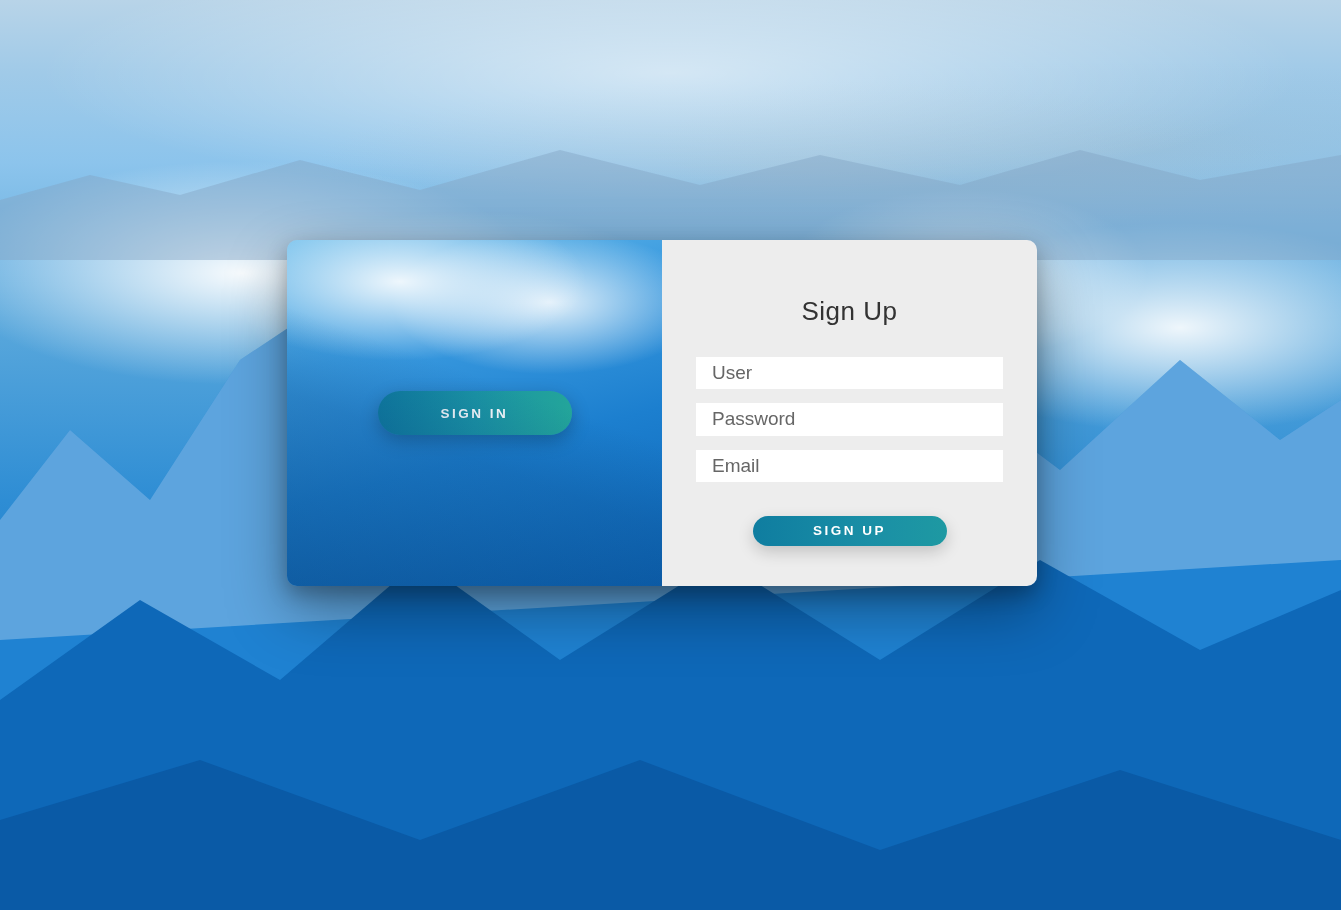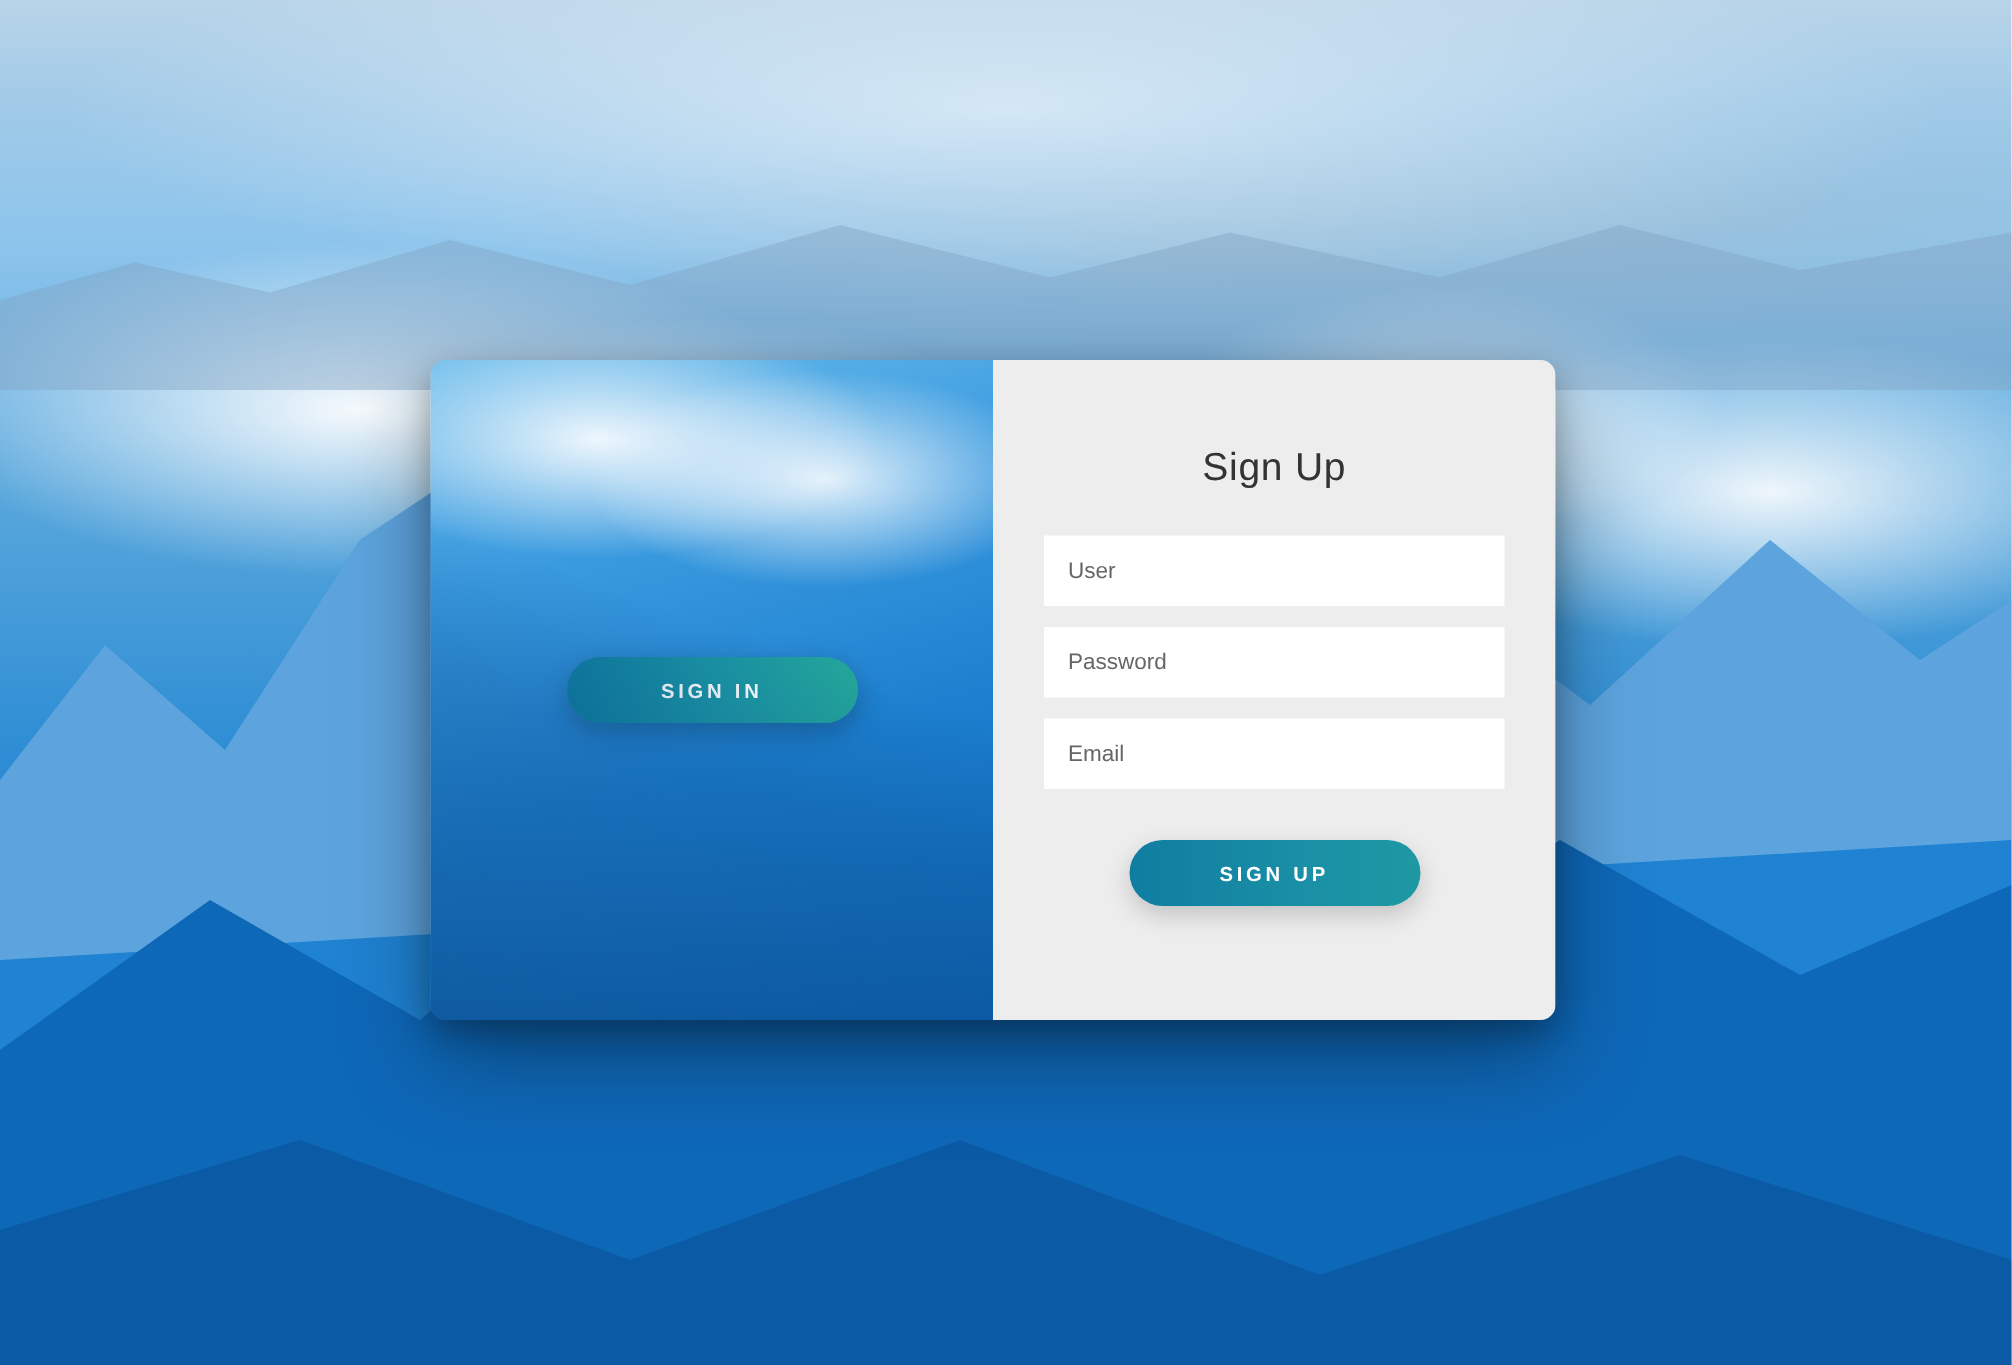--- a/index.html
+++ b/index.html
@@ -53,21 +53,21 @@
     bottom: 0;
     width: 100%;
     height: 100%;
   }
 
   .card {
     position: absolute;
     left: 287px;
     top: 240px;
     width: 750px;
-    height: 440px;
+    height: 346px;
     display: flex;
     border-radius: 10px;
     box-shadow: 0 25px 60px rgba(0,0,0,0.35), 0 8px 20px rgba(0,0,0,0.25);
     overflow: hidden;
     z-index: 2;
     justify-content: center;
   }
   .panel-left {
     width: 50%;
     height: 100%;
@@ -103,21 +103,21 @@
     color: #333;
     letter-spacing: 0.5px;
     margin-bottom: 30px;
   }
   .field {
     width: 100%;
     height: 47px;
     border: none;
     background: #ffffff;
     color: #333;
-    font-size: 15px;
+    font-size: 19px;
     padding: 0 16px;
     margin-bottom: 14px;
     outline: none;
     font-family: inherit;
   }
   .field::placeholder {
     color: #666;
     opacity: 1;
   }
   .btn {

